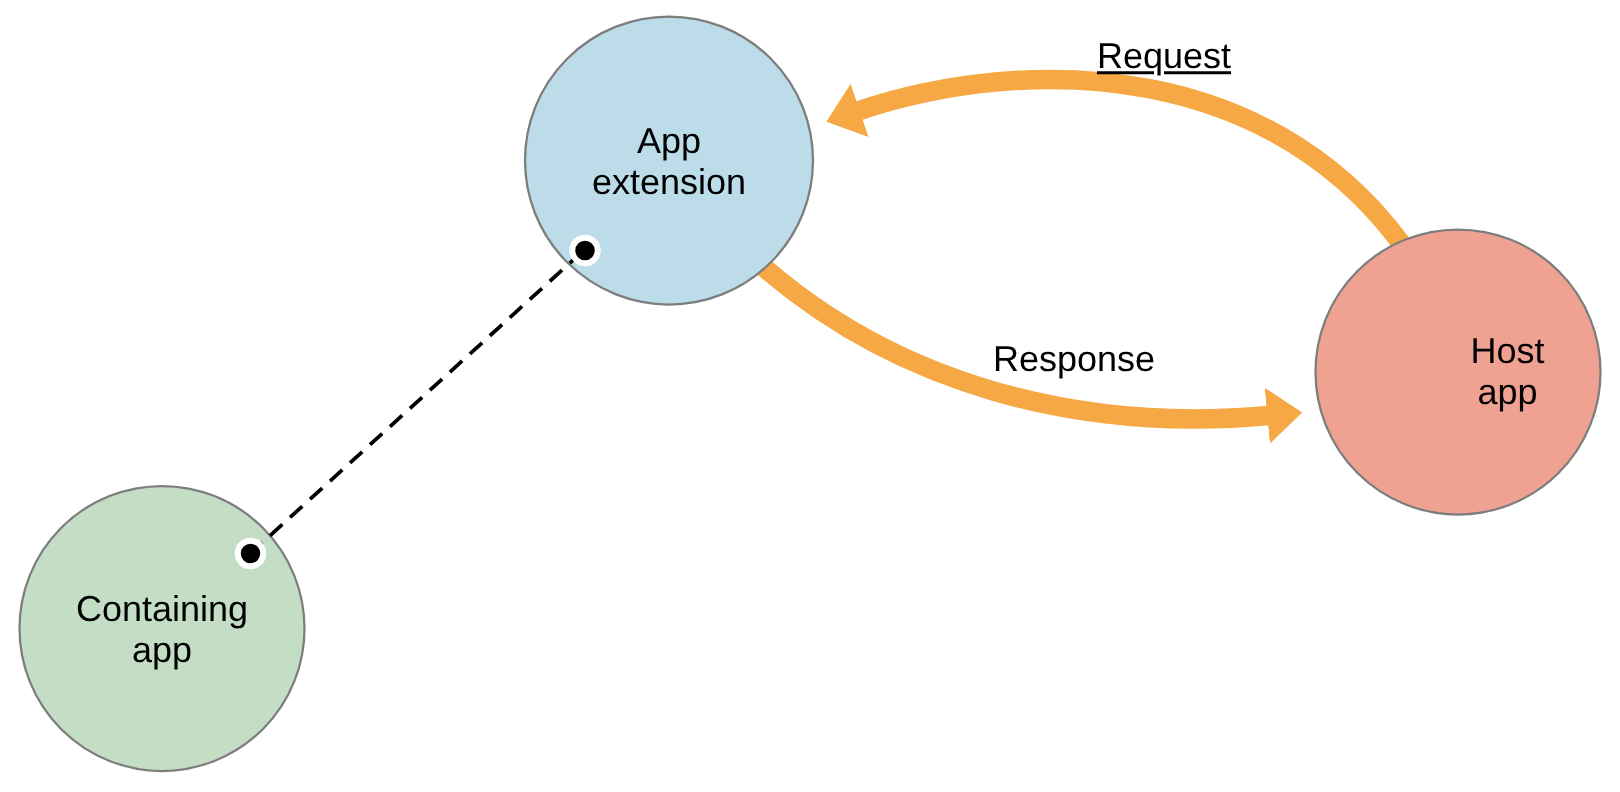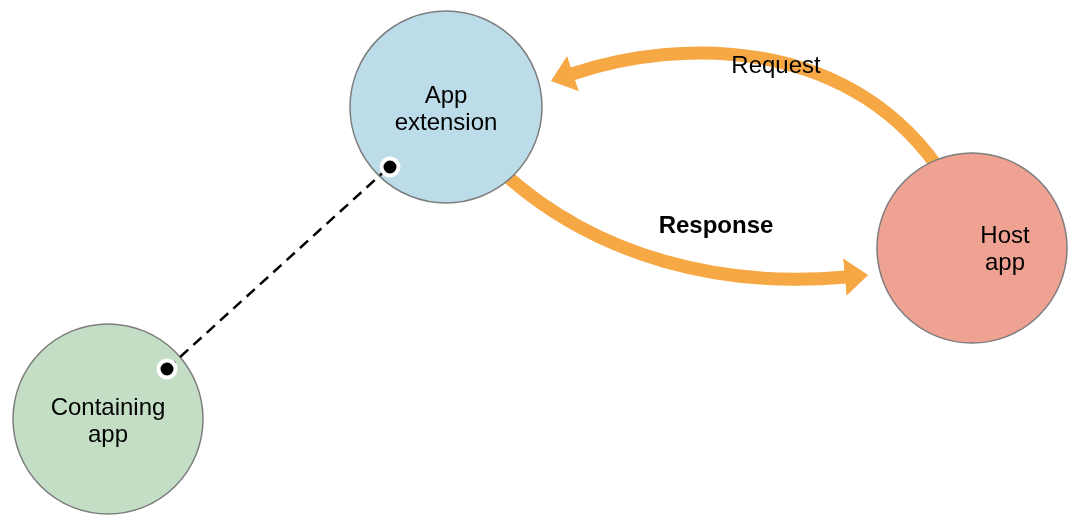--- a/index.html
+++ b/index.html
@@ -43,22 +43,22 @@
     color: #000000;
     font-size: 24px;
     line-height: 27px;
     text-align: center;
     white-space: pre-line;
     user-select: none;
   }
   .label-app-extension  { left: 446px; top: 108px; }
   .label-containing-app { left: 108px; top: 420px; }
   .label-host-app       { left: 1005px; top: 248px; }
-  .label-request        { left: 776px; top: 64px;  }
-  .label-response       { left: 716px; top: 224px; font-weight: bold; }
+  .label-request        { left: 776px; top: 38px; text-decoration: underline;  }
+  .label-response       { left: 716px; top: 240px; }
 </style>
 </head>
 <body>
 
 <div class="stage">
 
   <svg width="1080" height="528" viewBox="0 0 1080 528">
     <defs>
       <marker id="head-request" viewBox="0 0 10 16" refX="0.5" refY="8" markerWidth="1.8" markerHeight="3" orient="auto" markerUnits="strokeWidth">
         <path d="M0,0 L10,8 L0,16 Z" fill="#F5A844"></path>

